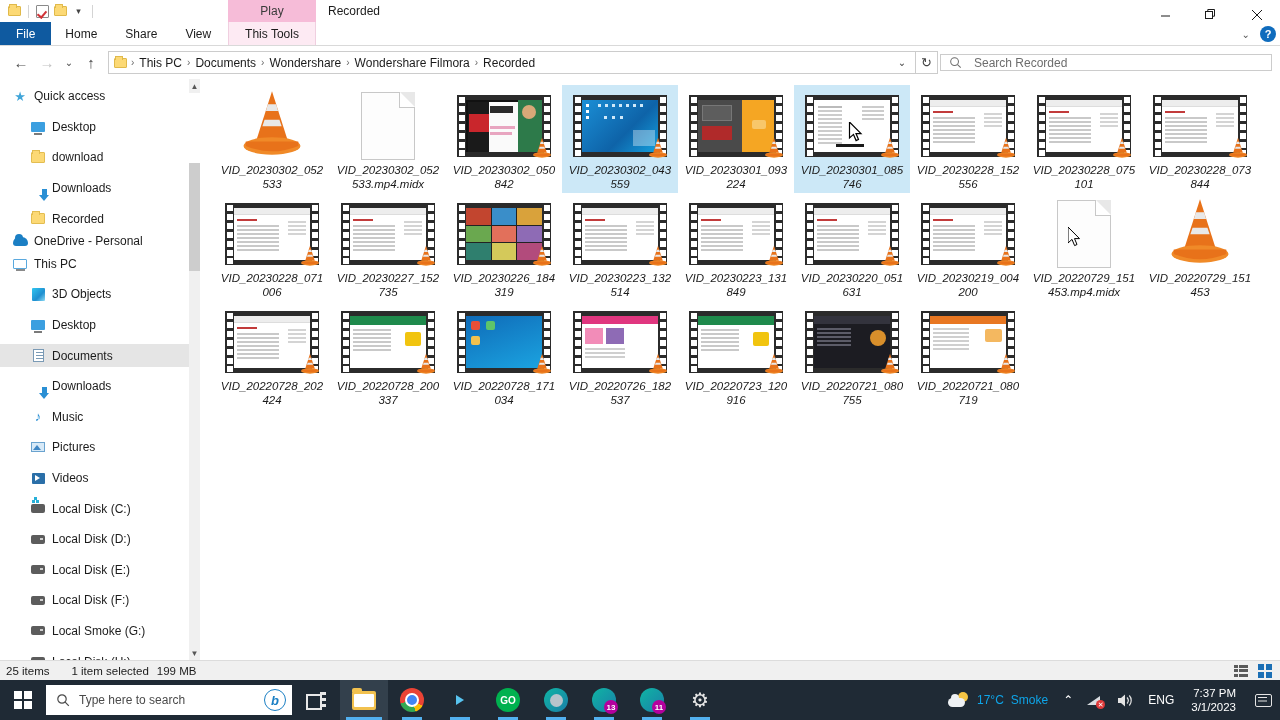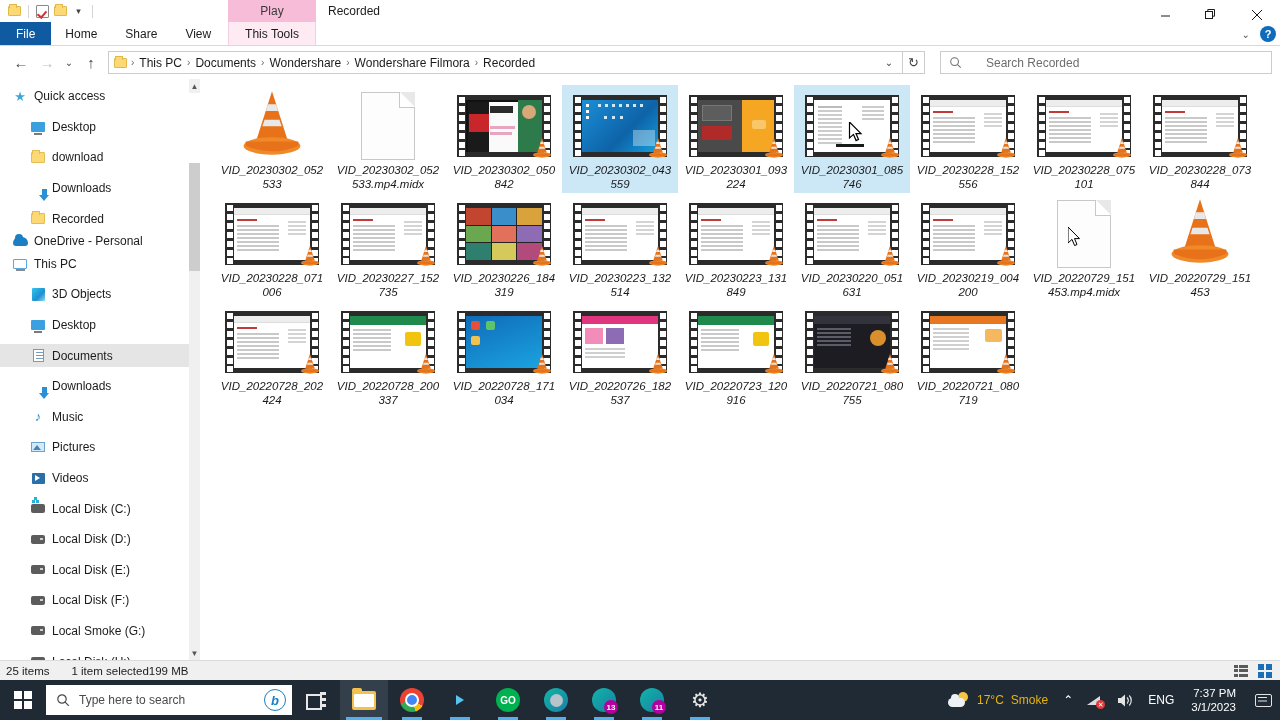--- a/index.html
+++ b/index.html
@@ -55,22 +55,22 @@
     margin-left:4px; padding:0 2px 0 5px; min-width:0;
   }
   .crumb-folder { width:13px;height:10px;background:#fcd975;border:1px solid #e0b94a;border-radius:1px;position:relative;margin-right:3px;flex:none;}
   .crumb-folder::before{content:"";position:absolute;top:-3px;left:0;width:6px;height:3px;background:#fcd975;border:1px solid #e0b94a;border-bottom:none;}
   .crumb { font-size:12px; color:#1b1b1b; padding:0 4px; white-space:nowrap; }
   .crumb-sep { font-size:10px; color:#6a6a6a; padding:0 1px; }
   .crumb-spacer { flex:1; }
   .crumb-dd { width:22px;height:21px;display:flex;align-items:center;justify-content:center;font-size:10px;color:#444;flex:none;}
   .refresh { width:22px;height:23px;display:flex;align-items:center;justify-content:center;font-size:13px;color:#444;border:1px solid #ccc;border-left:none;background:#fff;flex:none;}
   .searchbox {
-    width:332px; height:23px; border:1px solid #cccccc; background:#fff;
-    display:flex; align-items:center; gap:24px; padding:0 8px; margin-left:15px; flex:none;
+    width:332px; height:17px; border:1px solid #cccccc; background:#fff;
+    display:flex; align-items:center; gap:12px; padding:0 8px; margin-left:2px; flex:none;
   }
   .search-ph { font-size:12px; color:#6d6d6d; }
 
   
   .body { flex:1; display:flex; min-height:0; position:relative; }
 
   
   .navpane { width:200px; background:#fff; position:relative; overflow:hidden; padding-top:6px; }
   .navscroll { position:absolute; right:0; top:84px; width:11px; bottom:0; }
   .nav-track { position:absolute; top:0; bottom:0; width:11px; background:#f0f0f0; }
@@ -136,21 +136,21 @@
   .docicon::after{content:"";position:absolute;right:-1px;top:-1px;border-left:15px solid transparent;border-top:15px solid #e8e8e8;}
   .docicon::before{content:"";position:absolute;right:-1px;top:-1px;width:15px;height:15px;border-left:1px solid #c8c8c8;border-bottom:1px solid #c8c8c8;background:#fff;}
 
   .label { font-size:11.5px; color:#1b1b1b; line-height:14px; text-align:center; width:108px; word-break:break-all;font-style:italic; }
   .tile.sel .label { background:transparent; }
 
   
   .statusbar { height:20px; background:#f0f0f0; border-top:1px solid #dcdcdc; display:flex; align-items:center; padding:0 6px; position:relative; }
   .status-txt { font-size:11.5px; color:#1b1b1b; }
   .status-txt.gap { margin-left:22px; }
-  .status-txt.gap2 { margin-left:0; }
+  .status-txt.gap2 { margin-left:8px; }
   .viewbtns { position:absolute; right:6px; display:flex; gap:6px; align-items:center; }
   .vb { width:18px;height:16px; display:flex;align-items:center;justify-content:center; }
   .vb-details { display:grid; grid-template-columns:4px 9px; grid-template-rows:3px 3px 3px; gap:1.5px; }
   .vb-details i { background:#5a5a5a; display:block; }
   .vb-thumbs { display:grid; grid-template-columns:6px 6px; grid-template-rows:6px 6px; gap:2px; }
   .vb-thumbs i { background:#1b6fb5; display:block; }
 
   
   .taskbar { height:40px; background:#1f2a35; display:flex; align-items:center; position:relative; }
   .start { width:46px;height:40px;display:flex;align-items:center;justify-content:center; }
@@ -174,21 +174,21 @@
   .chrome::after{content:"";width:10px;height:10px;border-radius:50%;background:#4285f4;border:2px solid #fff;}
   .term { width:22px;height:20px;background:#1f2a35;position:relative;display:flex;align-items:center;justify-content:center;}
   .term::before{content:"";width:0;height:0;border-top:5px solid transparent;border-bottom:5px solid transparent;border-left:8px solid #58c4f0;}
   .go-ico { width:24px;height:24px;border-radius:50%;background:#00b14f;color:#fff;font-size:10px;font-weight:bold;display:flex;align-items:center;justify-content:center;}
   .tm-ico { width:24px;height:24px;border-radius:50%;background:linear-gradient(135deg,#0fb5a4,#1a7fa8);position:relative;display:flex;align-items:center;justify-content:center;}
   .tm-inner { width:13px;height:13px;border-radius:50%;background:#b8c4cc;}
   .badge { position:absolute; right:-2px; bottom:-2px; width:14px;height:14px;border-radius:50%;background:#b4009e;color:#fff;font-size:8px;display:flex;align-items:center;justify-content:center;font-weight:bold;}
   .gear-ico { font-size:20px; color:#e6e6e6; line-height:1; }
 
   .tray { position:absolute; right:0; height:40px; display:flex; align-items:center; gap:0; }
-  .wx { display:flex; align-items:center; gap:7px; padding:0 8px; color:#eab308; font-size:12px;text-align:right; }
+  .wx { display:flex; align-items:center; gap:7px; padding:0 8px; color:#0ea5e9; font-size:12px;text-align:right; }
   .wx-ico { position:relative; width:22px; height:16px; }
   .wx-sun { position:absolute; right:2px; top:0px; width:10px;height:10px;border-radius:50%;background:#f6c544;}
   .wx-cloud { position:absolute; left:0; bottom:1px; width:17px;height:9px;background:#eef1f4;border-radius:5px;}
   .wx-cloud::before{content:"";position:absolute;left:3px;top:-4px;width:8px;height:8px;border-radius:50%;background:#eef1f4;}
   .tray-btn { height:40px; display:flex; align-items:center; justify-content:center; padding:0 7px; color:#fff; font-size:12px; }
   .netdis { position:relative; width:16px;height:14px; }
   .netdis::before{content:"";position:absolute;left:0;bottom:2px;border-left:0 solid transparent;border-right:13px solid #d9dde1;border-top:9px solid transparent;}
   .netdis-x { position:absolute; right:-2px;bottom:-2px;width:9px;height:9px;border-radius:50%;background:#e03a3a;color:#fff;font-size:7px;display:flex;align-items:center;justify-content:center;}
   .clock { display:flex; flex-direction:column; align-items:flex-end; justify-content:center; color:#fff; font-size:11.5px; line-height:14px; padding:0 10px; }
   .notif { width:34px;height:40px;display:flex;align-items:center;justify-content:center; }

